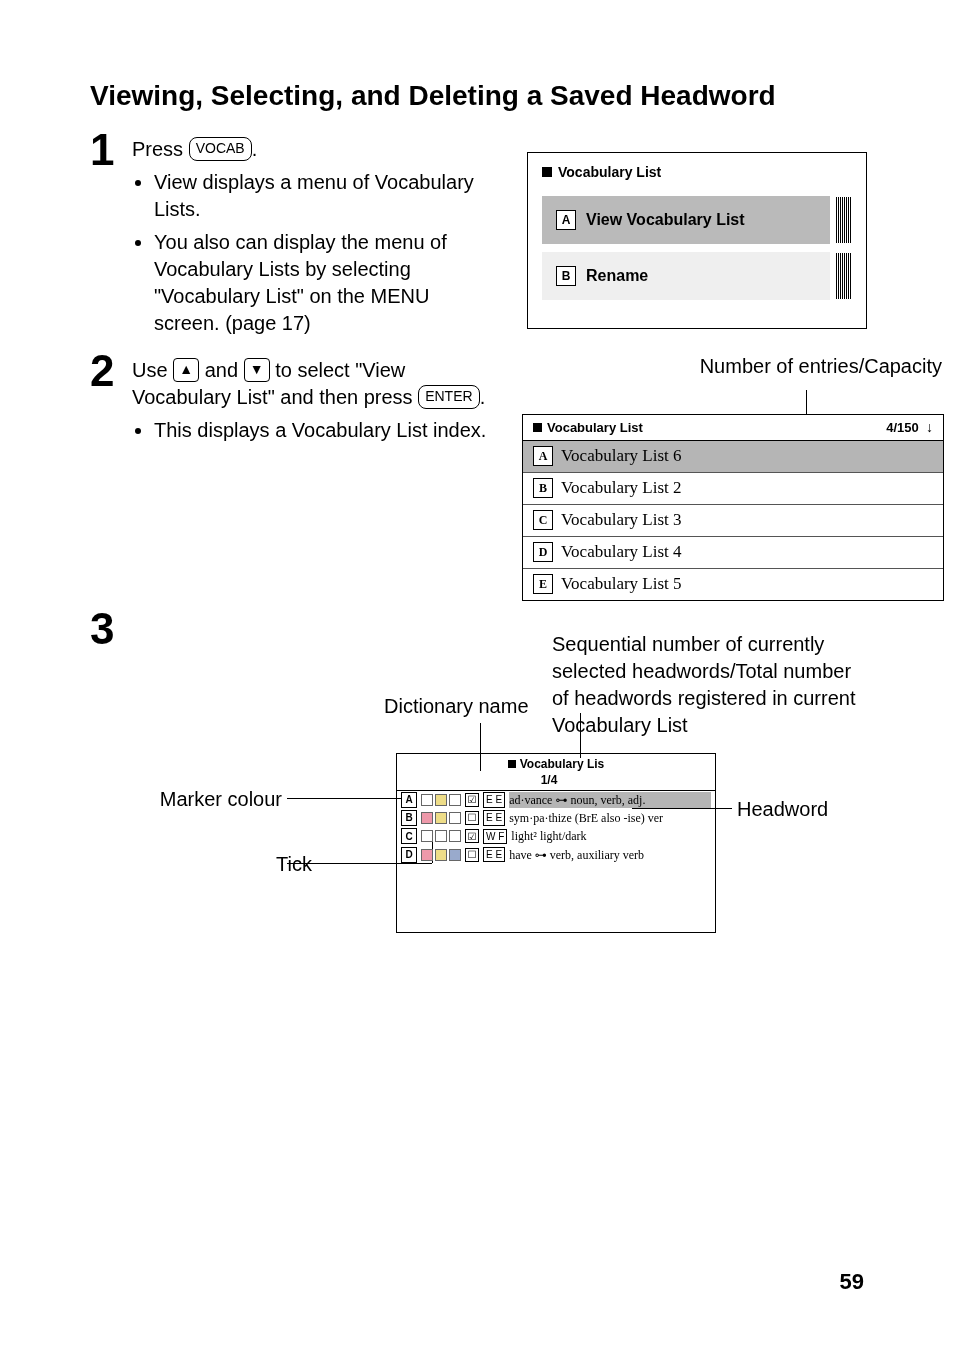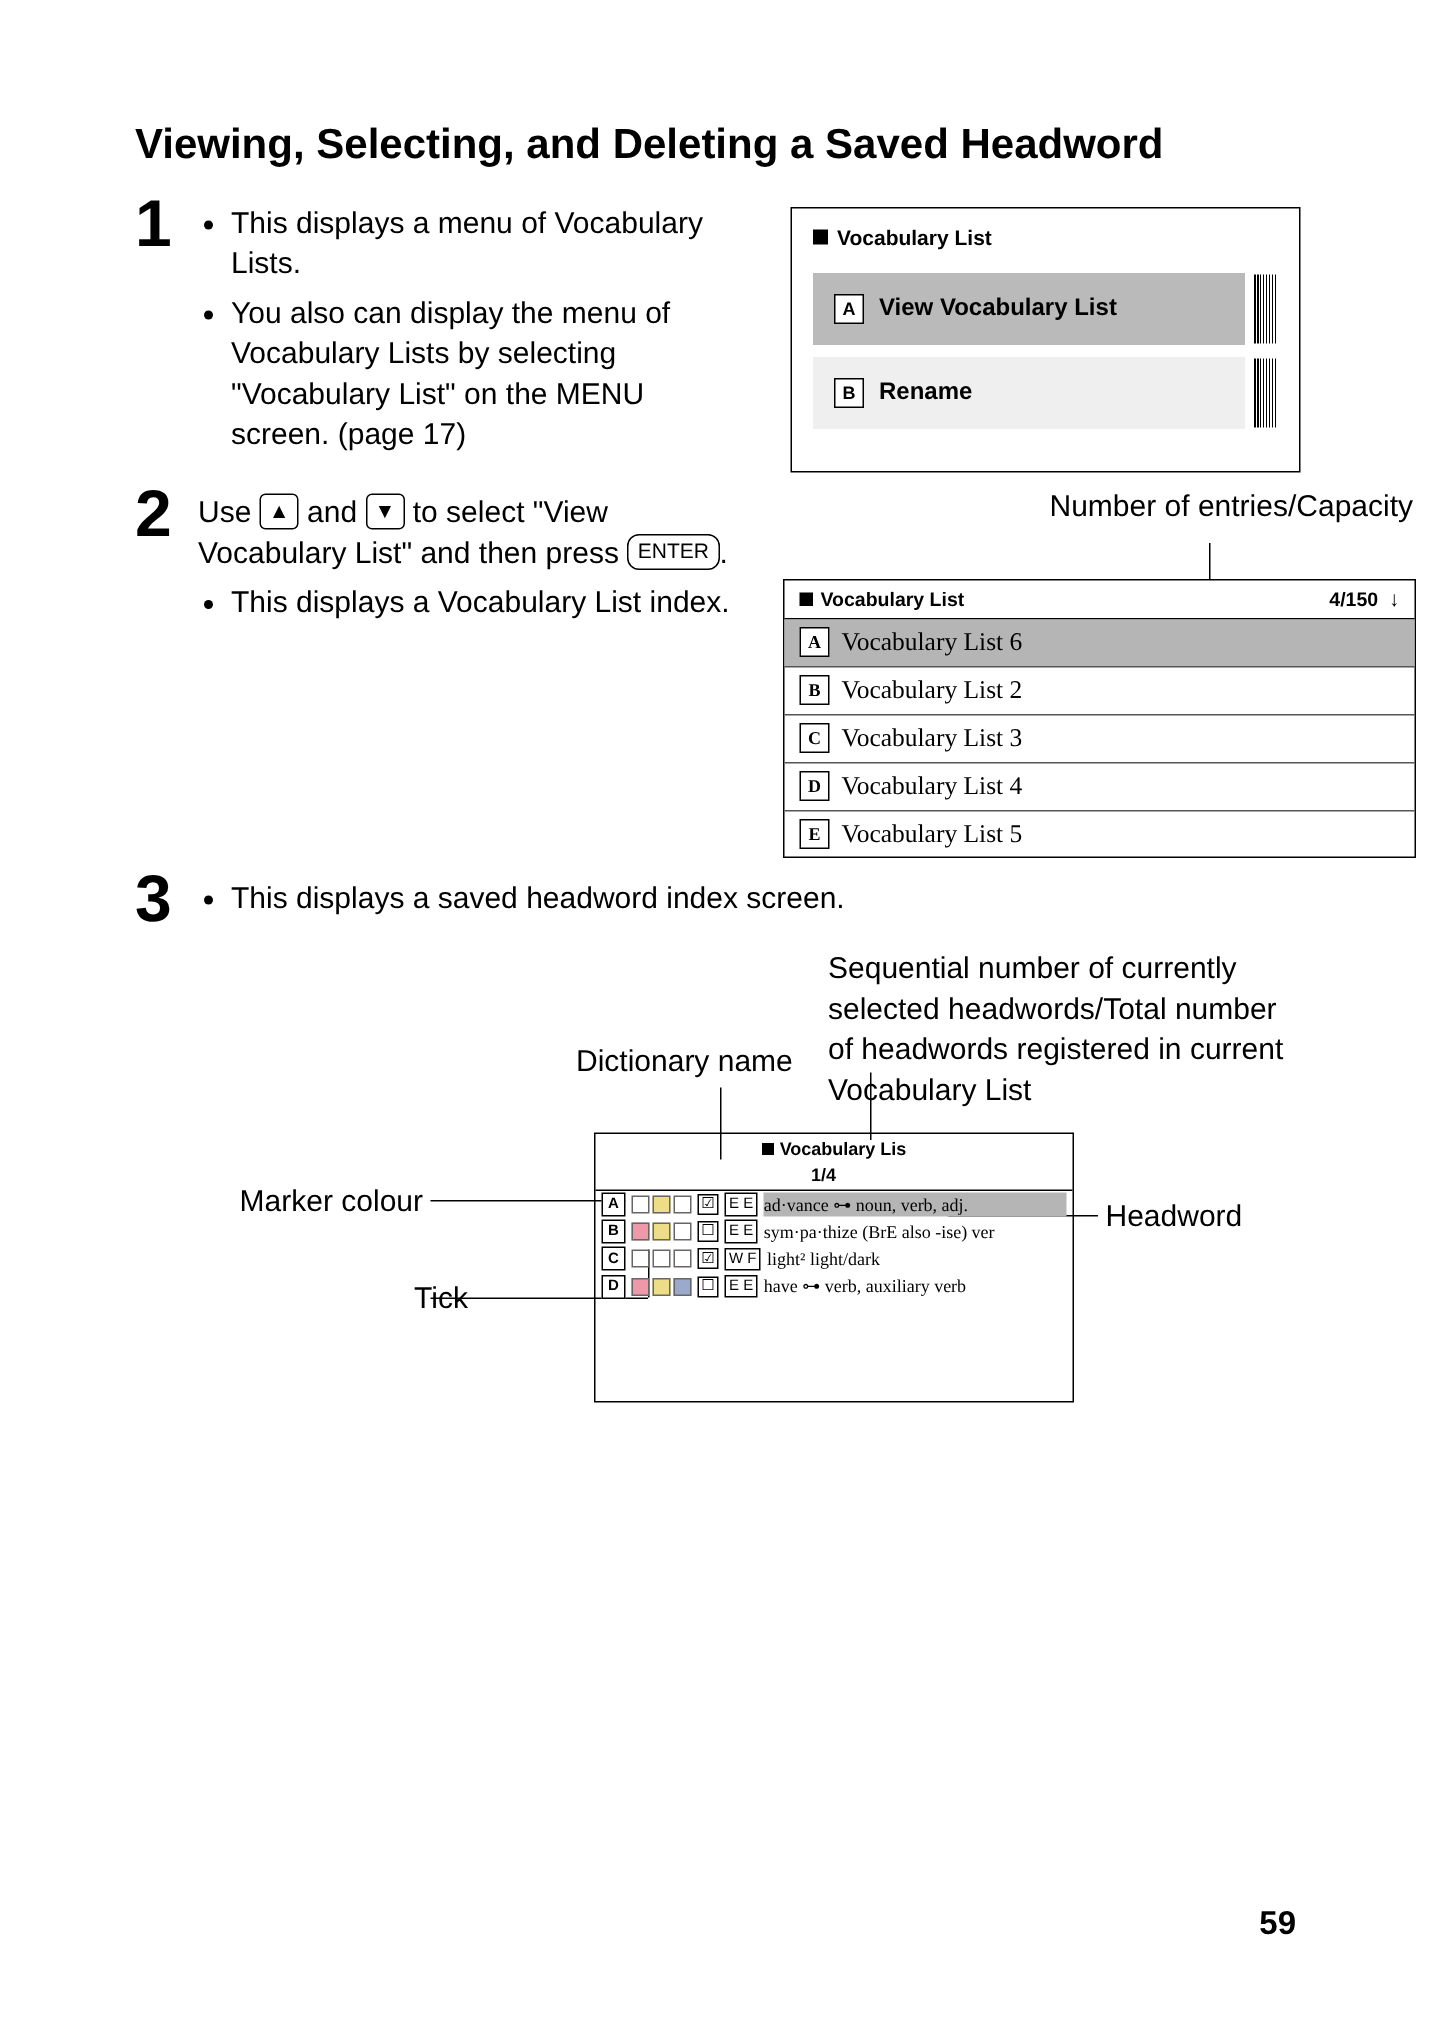--- a/index.html
+++ b/index.html
@@ -303,22 +303,26 @@
 </head>
 <body>
 
 <div class="page">
   <h1 class="title">Viewing, Selecting, and Deleting a Saved Headword</h1>
 
   <div class="step">
     <div class="step-num">1</div>
     <div class="step-body two-col">
       <div class="left-col">
+        <p class="lead">
+          <span>Press </span>
+          <span class="keycap">VOCAB</span><span>.</span>
+        </p>
         <ul class="bullets">
-          <li>This displays a menu of Vocabulary Lists.</li>
+          <li>View displays a menu of Vocabulary Lists.</li>
           <li>You also can display the menu of Vocabulary Lists by selecting "Vocabulary List" on the MENU screen. (page 17)</li>
         </ul>
       </div>
       <div class="right-col">
         <div class="screen1">
           <div class="scr-title">
             <span class="sq"></span>
             <span>Vocabulary List</span>
           </div>
           <div class="bar-item dk">
@@ -382,23 +386,20 @@
             </div>
           </div>
         </div>
       </div>
     </div>
   </div>
 
   <div class="step">
     <div class="step-num">3</div>
     <div class="step-body">
-      <ul class="bullets">
-        <li>This displays a saved headword index screen.</li>
-      </ul>
 
       <div class="fig3-wrap">
         <div class="fig-caption-right">Sequential number of currently selected headwords/Total number of headwords registered in current Vocabulary List</div>
         <div class="fig-dictname">Dictionary name</div>
 
         <div class="line-v" style="left:348px; top:92px; height:48px;"></div>
         <div class="line-v" style="left:448px; top:82px; height:45px;"></div>
 
         <div class="side-label" style="left:20px; top:155px; text-align:right; width:130px;">Marker colour</div>
         <div class="line-h" style="left:155px; top:167px; width:130px;"></div>

